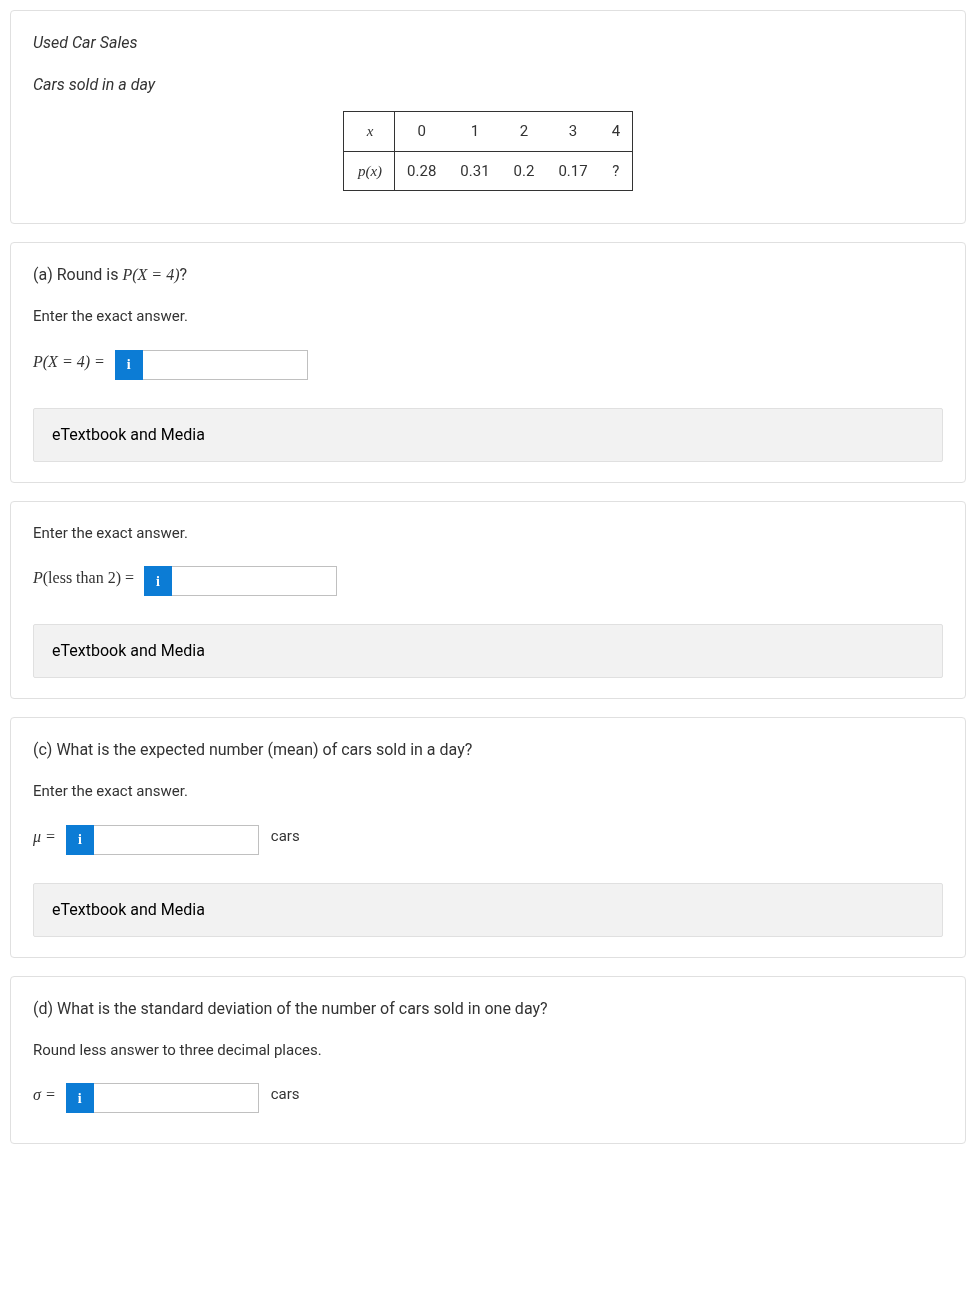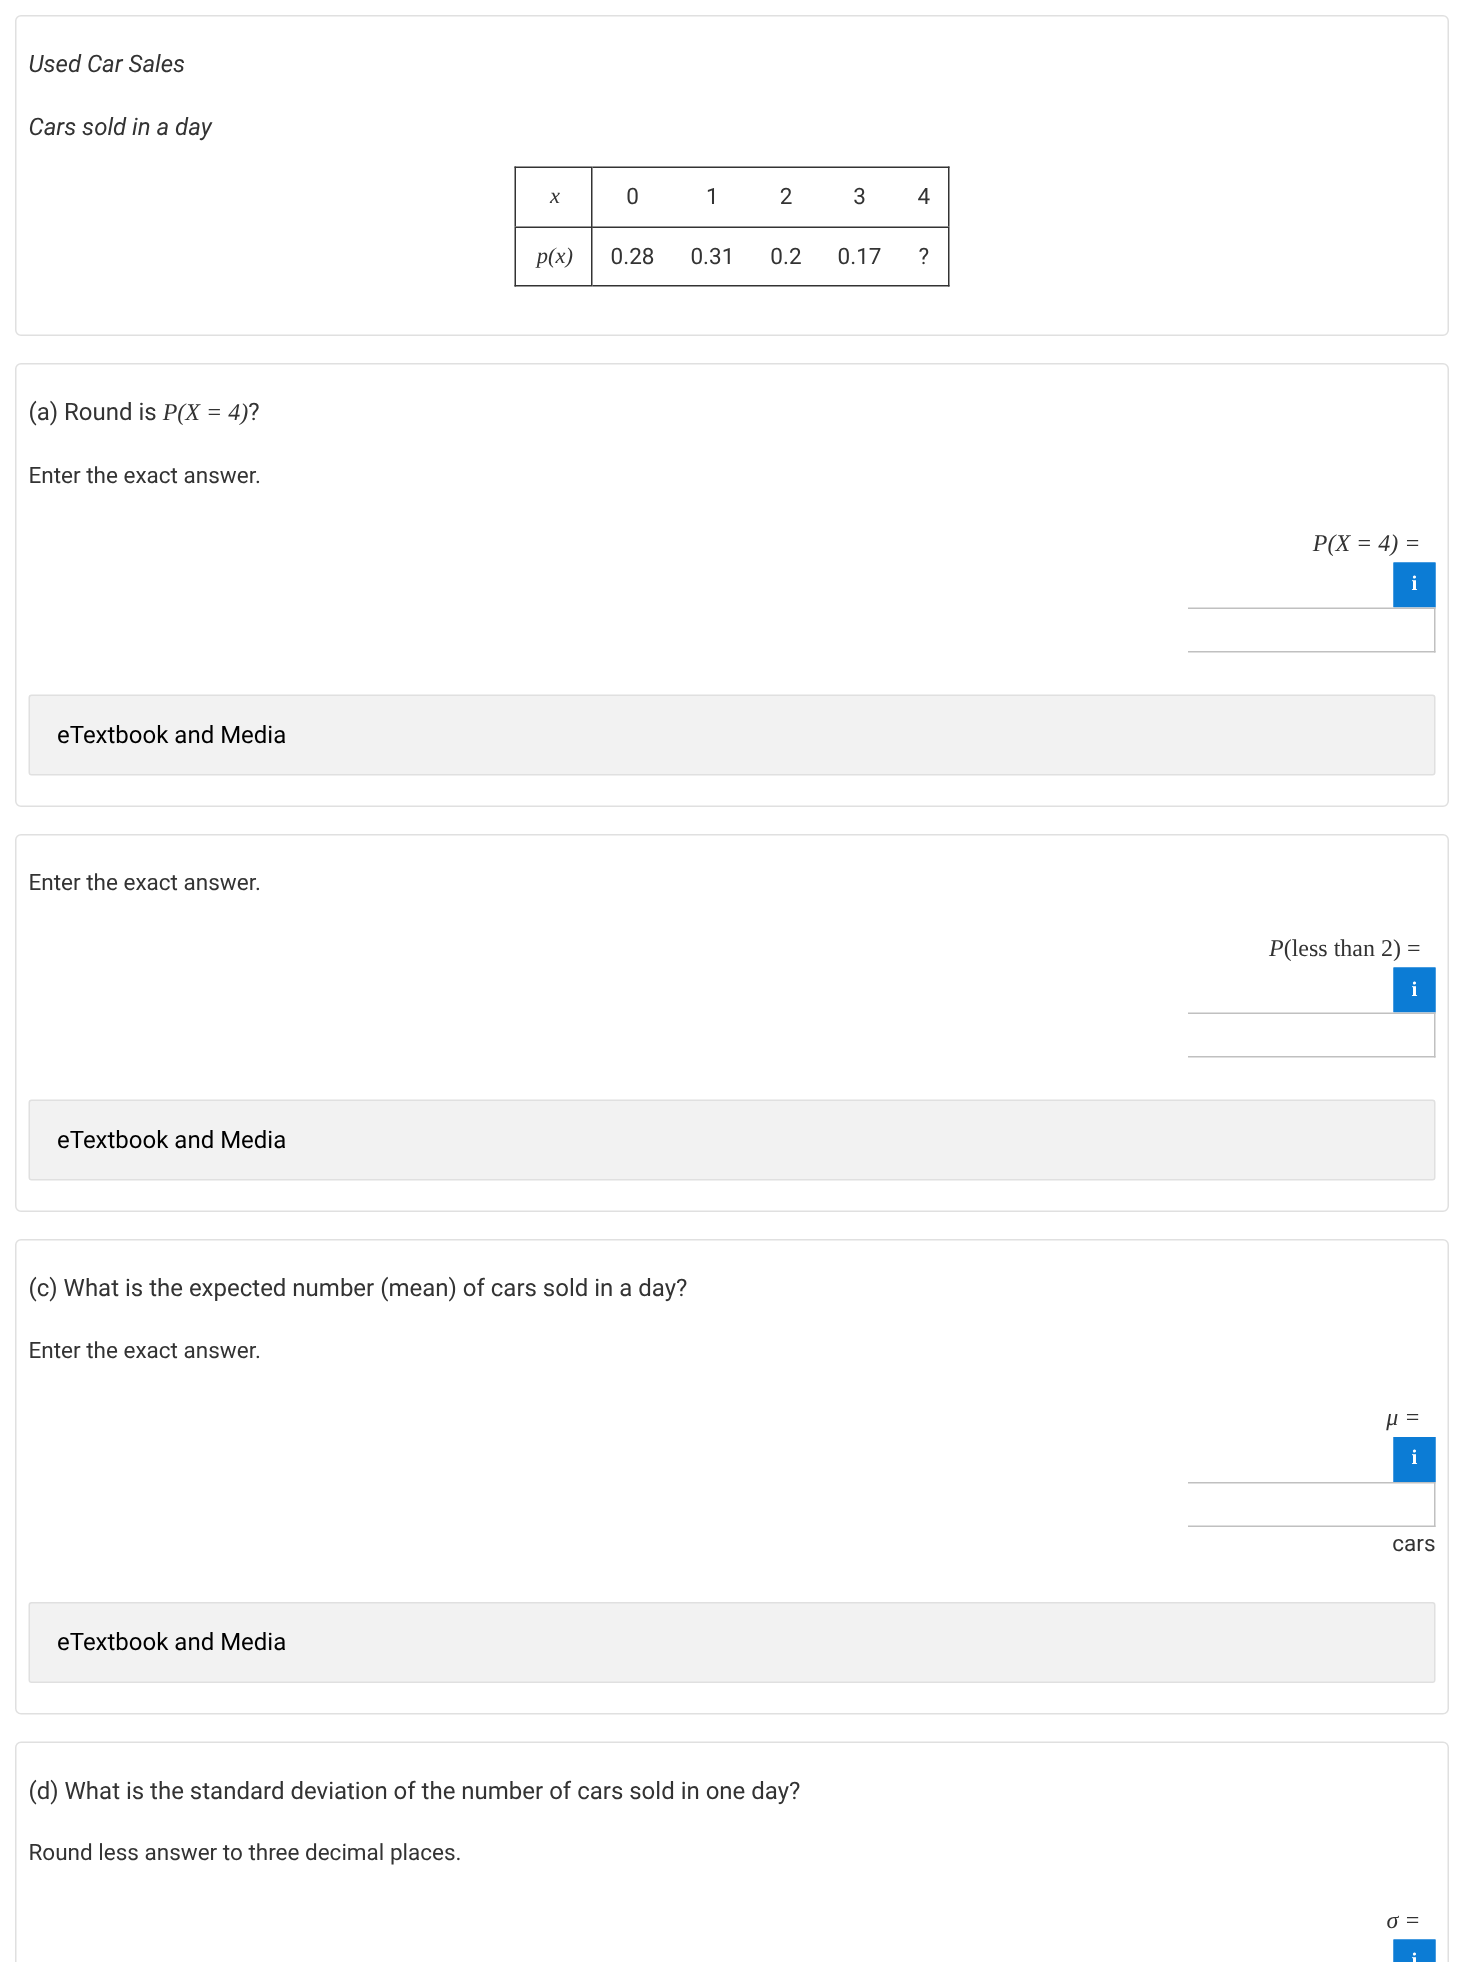--- a/index.html
+++ b/index.html
@@ -11,21 +11,21 @@
       font-family: -apple-system, BlinkMacSystemFont, "Segoe UI", Roboto, "Helvetica Neue", Arial, sans-serif;
       background: #ffffff;
       padding: 10px;
       color: #333;
       font-size: 15px;
       line-height: 1.5;
     }
     .panel {
       border: 1px solid #e0e0e0;
       border-radius: 4px;
-      padding: 20px 8px;
+      padding: 20px 22px;
       margin-bottom: 18px;
       background: #fff;
     }
     .title-italic {
       font-style: italic;
       font-size: 16px;
       margin-bottom: 18px;
     }
     .intro-text {
       font-size: 16px;
@@ -66,24 +66,23 @@
     .question-text {
       font-size: 16px;
       margin-bottom: 18px;
     }
     .instruction {
       font-size: 15px;
       margin-bottom: 22px;
     }
     .answer-row {
       display: flex;
-      align-items: flex-end;
+      align-items: flex-start;
       margin-bottom: 28px;
       gap: 0;
-      flex-direction: column;
     }
     .math-label {
       font-family: Georgia, "Times New Roman", serif;
       font-style: italic;
       font-size: 16px;
       margin-right: 10px;
     }
     .math-paren {
       font-style: normal;
     }

